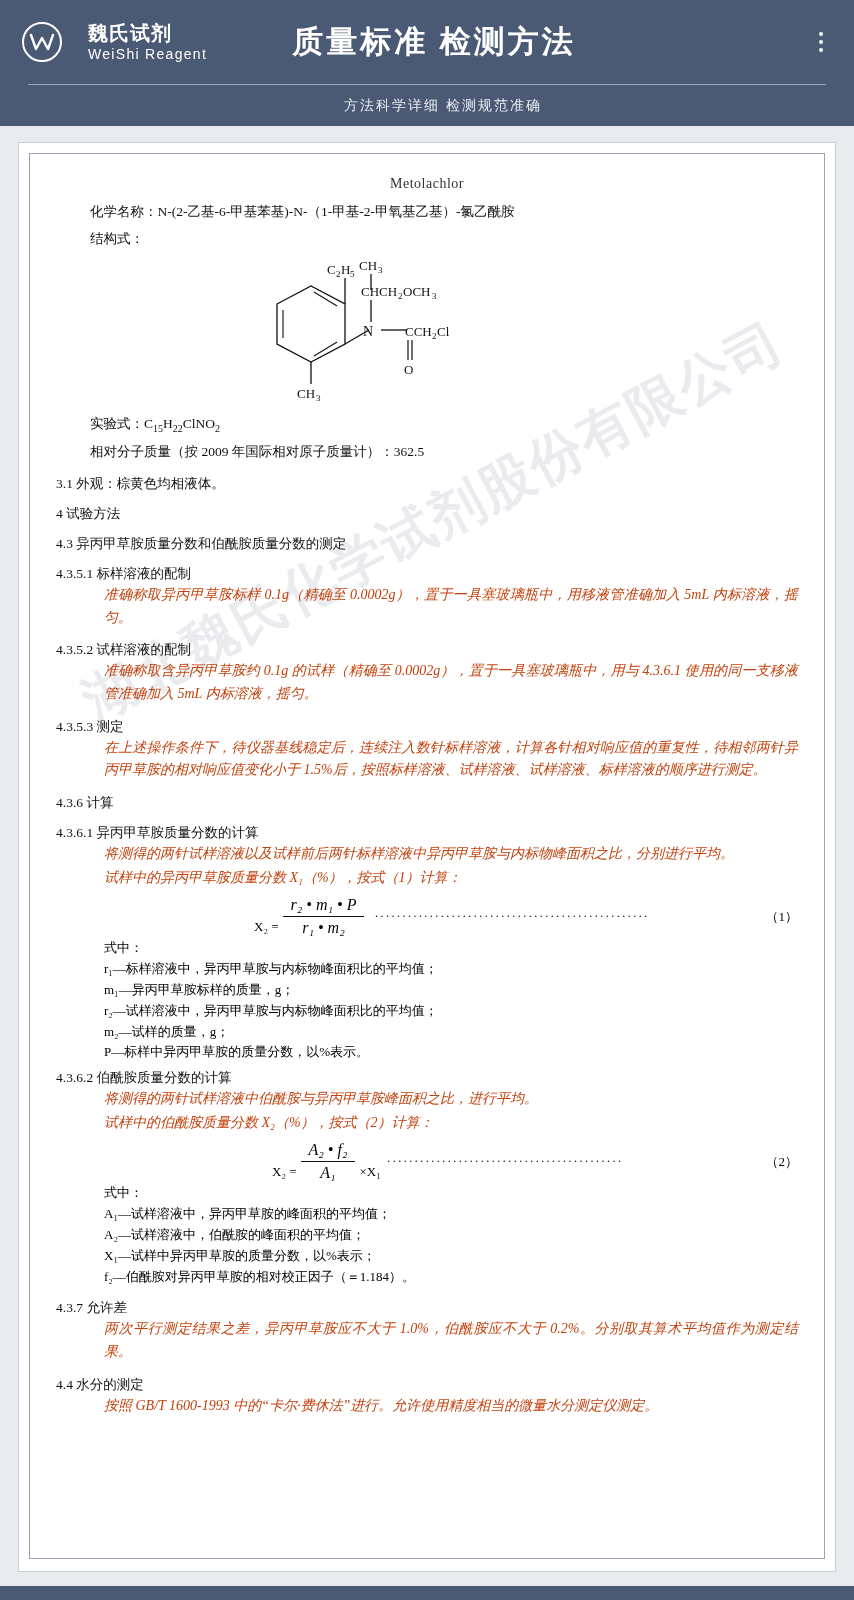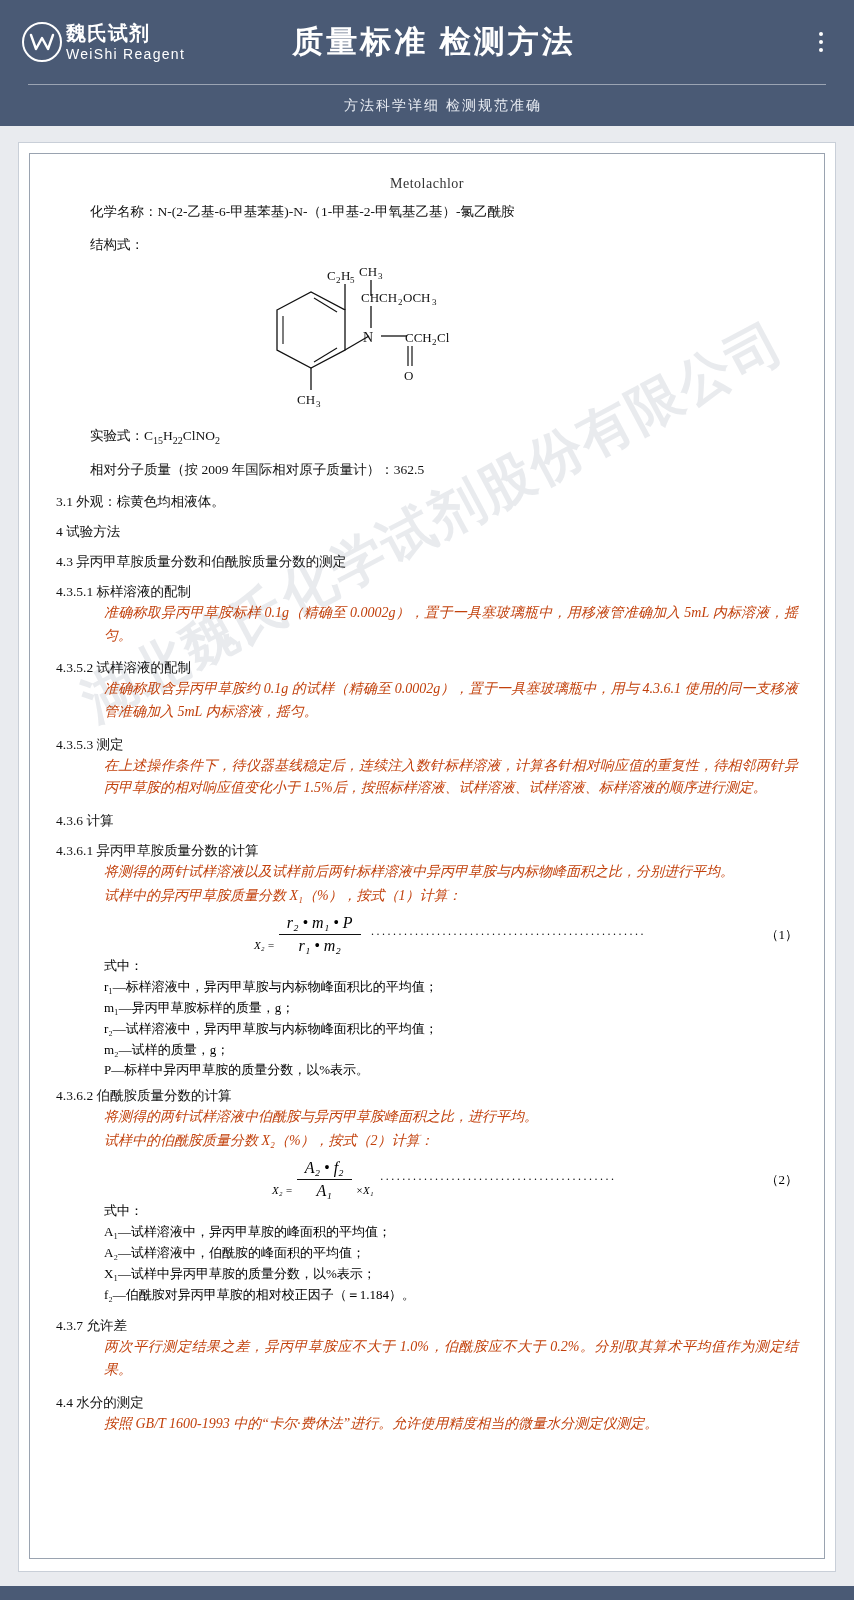--- a/index.html
+++ b/index.html
@@ -32,21 +32,21 @@
     display: flex;
     align-items: center;
     height: 84px;
     padding: 0 22px;
     box-sizing: border-box;
     position: relative;
   }
   .logo-block {
     display: flex;
     align-items: center;
-    gap: 4px;
+    gap: 26px;
     width: 230px;
   }
   .logo-mark {
     width: 40px;
     height: 40px;
     flex: 0 0 40px;
     position: relative;
   }
   .logo-mark svg { display:block; }
   .logo-text {
@@ -163,21 +163,21 @@
     font-size: 14px;
     color: #333;
     margin-top: 4px;
     letter-spacing: 0.5px;
   }
 
   .line {
     font-size: 13.5px;
     color: #111;
     line-height: 1.55;
-    margin-top: 12px;
+    margin-top: 6px;
   }
   .indent1 { padding-left: 34px; }
   .para {
     font-size: 14px;
     line-height: 1.62;
     color: #c2410c;
     text-align: justify;
     padding-left: 48px;
     margin-top: 1px;
     font-style: italic;
@@ -214,21 +214,21 @@
     align-items: center;
     justify-content: center;
     font-style: italic;
     font-size: 16px;
     line-height: 1.25;
     margin: 0 4px;
   }
   .frac .top { padding: 0 8px; }
   .frac .bar { border-top: 1px solid #111; width: 100%; margin: 1px 0; }
   .frac .bot { padding: 0 8px; }
-  .lhs { font-style: italic; font-size: 11px; margin-top: 20px; }
+  .lhs { font-size: 13px; margin-top: 20px; }
   .dots {
     flex: 1;
     font-size: 12px;
     letter-spacing: 1.5px;
     color: #111;
     overflow: hidden;
     white-space: nowrap;
     margin: 0 6px;
   }
   .eqno { font-size: 13px; }

